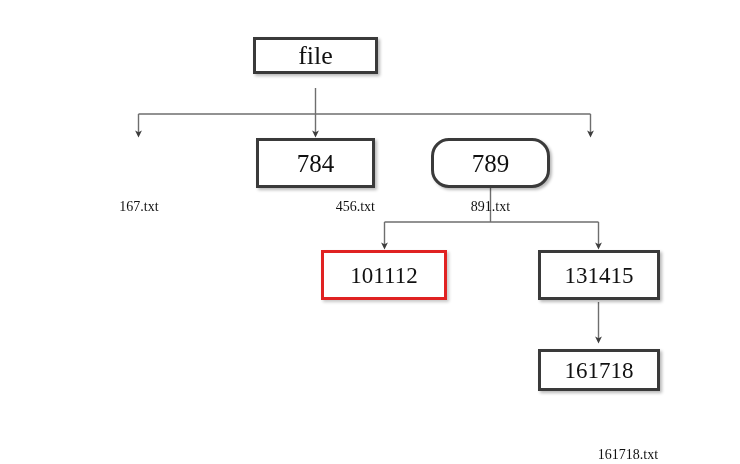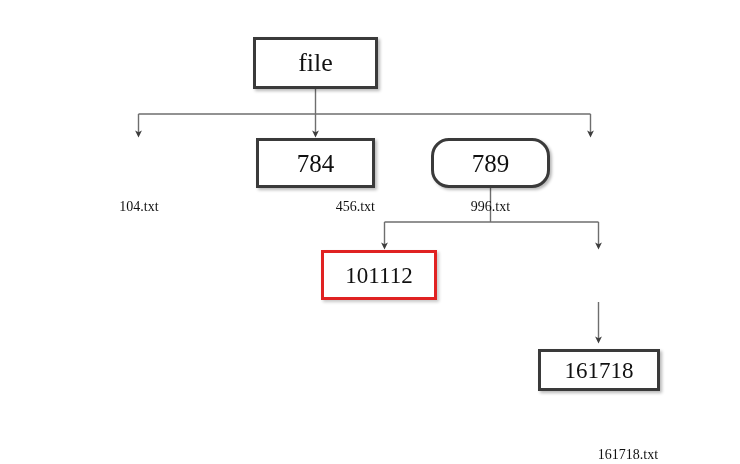--- a/index.html
+++ b/index.html
@@ -79,39 +79,42 @@
     <path d="M590.5,114 L590.5,134" stroke="#6e6e6e" stroke-width="1.4" fill="none" marker-end="url(#arrow)"></path>
 
     <path d="M490.5,188 L490.5,222" stroke="#6e6e6e" stroke-width="1.4" fill="none"></path>
     <path d="M384.5,222 L598.5,222" stroke="#6e6e6e" stroke-width="1.4" fill="none"></path>
     <path d="M384.5,222 L384.5,246" stroke="#6e6e6e" stroke-width="1.4" fill="none" marker-end="url(#arrow)"></path>
     <path d="M598.5,222 L598.5,246" stroke="#6e6e6e" stroke-width="1.4" fill="none" marker-end="url(#arrow)"></path>
 
     <path d="M598.5,302 L598.5,340" stroke="#6e6e6e" stroke-width="1.4" fill="none" marker-end="url(#arrow)"></path>
   </svg>
 
-  <div class="node" style="left:253px; top:37px; width:125px; height:52px;">
+  <div class="node" style="left:253px; top:37px; width:125px; height:37px;">
     <span class="node-label file-title">file</span>
   </div>
 
-  <div class="caption" style="left:80px; top:199px; width:118px;">104.txt</div>
+  <div class="caption" style="left:80px; top:199px; width:118px;">167.txt</div>
 
   <div class="node" style="left:256px; top:138px; width:119px; height:50px;">
     <span class="node-label node-title-lg">784</span>
   </div>
   <div class="caption" style="left:256px; top:199px; width:119px;text-align:right;">456.txt</div>
 
   <div class="node" style="left:431px; top:138px; width:119px; height:50px;border-radius:18px;">
     <span class="node-label node-title-lg">789</span>
   </div>
-  <div class="caption" style="left:431px; top:199px; width:119px;">996.txt</div>
+  <div class="caption" style="left:431px; top:199px; width:119px;">891.txt</div>
 
-  <div class="node red" style="left:321px; top:250px; width:116px; height:50px;">
+  <div class="node red" style="left:321px; top:250px; width:126px; height:50px;">
     <span class="node-label node-title-md">101112</span>
   </div>
 
+  <div class="node" style="left:538px; top:250px; width:122px; height:50px;">
+    <span class="node-label node-title-md">131415</span>
+  </div>
 
   <div class="node" style="left:538px; top:349px; width:122px; height:42px;">
     <span class="node-label node-title-md">161718</span>
   </div>
   <div class="caption" style="left:567px; top:405px; width:122px;margin-top:42px;">161718.txt</div>
 
 </div>
 
 </body></html>

